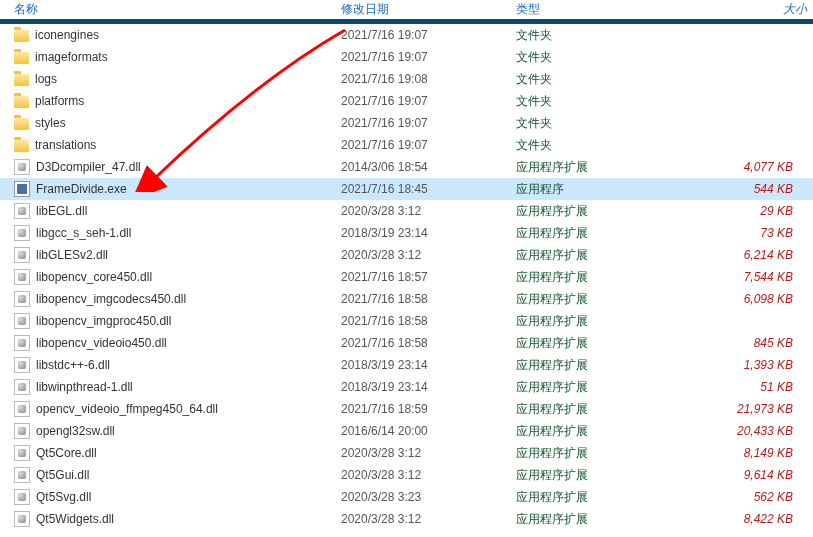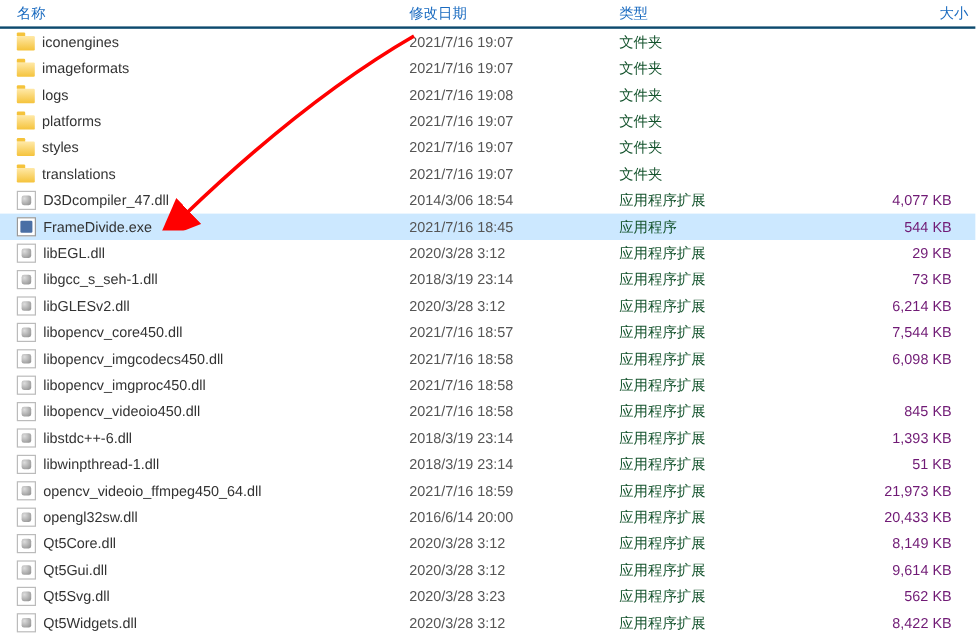--- a/index.html
+++ b/index.html
@@ -15,36 +15,36 @@
       width: 813px;
       height: 537px;
       overflow: hidden;
       position: relative;
     }
     .file-list {
       width: 100%;
     }
     .header-row {
       display: flex;
-      border-bottom: 2px solid #0c4a6e;
+      border-bottom: 5px solid #0c4a6e;
       height: 24px;
       align-items: center;
     }
     .header-cell {
       color: #1a6bc0;
       font-size: 12px;
       padding: 2px 6px;
       display: flex;
       align-items: center;
       white-space: nowrap;
     }
     .col-name { width: 335px; padding-left: 14px; }
     .col-date { width: 175px; text-align: center; }
     .col-type { width: 155px; }
-    .col-size { width: 148px; text-align: left; justify-content: flex-end; }
+    .col-size { width: 148px; text-align: left; justify-content: flex-end; font-style: italic; }
     .row {
       display: flex;
       height: 22px;
       align-items: center;
     }
     .row.selected {
       background: #cce8ff;
     }
     .cell {
       padding: 2px 6px;
@@ -53,21 +53,21 @@
       text-overflow: ellipsis;
       color: #333;
       display: flex;
       align-items: center;
     }
     .cell.col-name {
       padding-left: 14px;
     }
     .cell.col-date { color: #555; }
     .cell.col-type { color: #14532d; }
-    .cell.col-size { color: #701a75; justify-content: flex-end; padding-right: 20px; }
+    .cell.col-size { color: #b91c1c; justify-content: flex-end; padding-right: 20px; }
     .icon {
       width: 16px;
       height: 16px;
       margin-right: 6px;
       flex-shrink: 0;
       display: inline-block;
     }
     .icon-folder {
       background: linear-gradient(to bottom, #ffe9a8 0%, #f5c33b 100%);
       border-radius: 1px;

